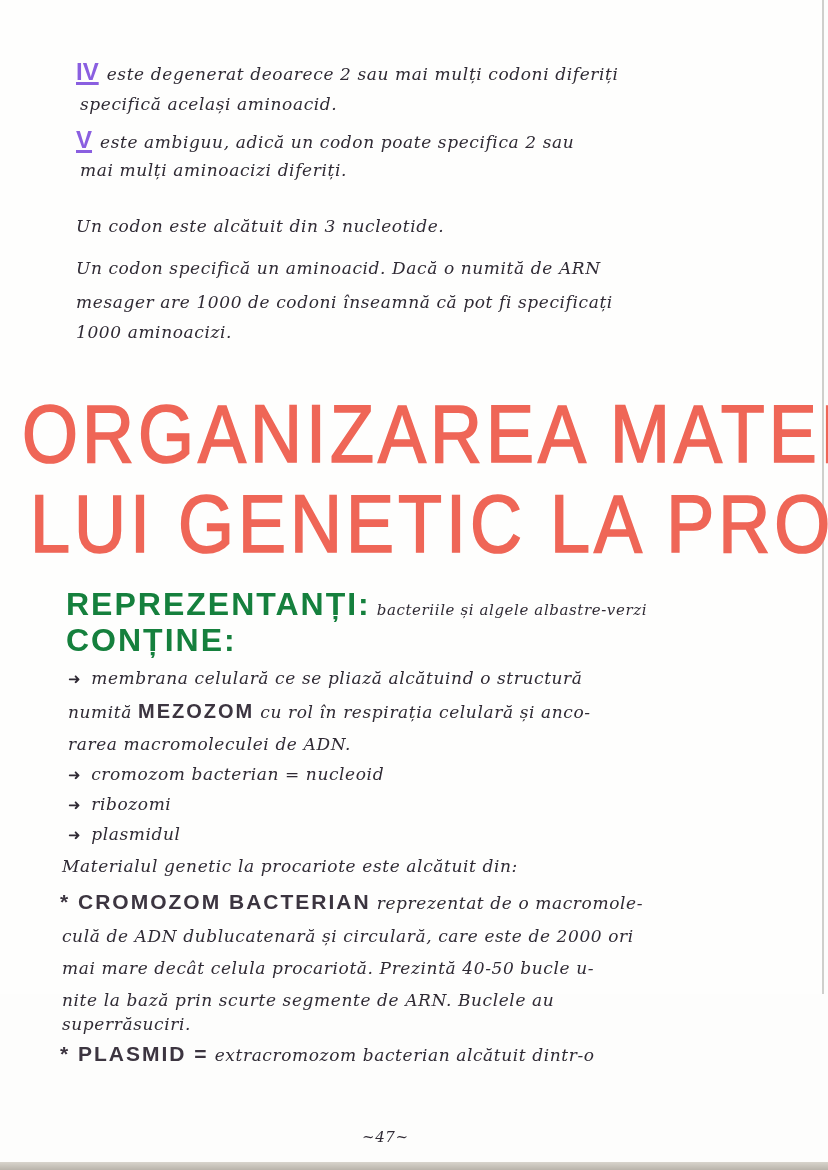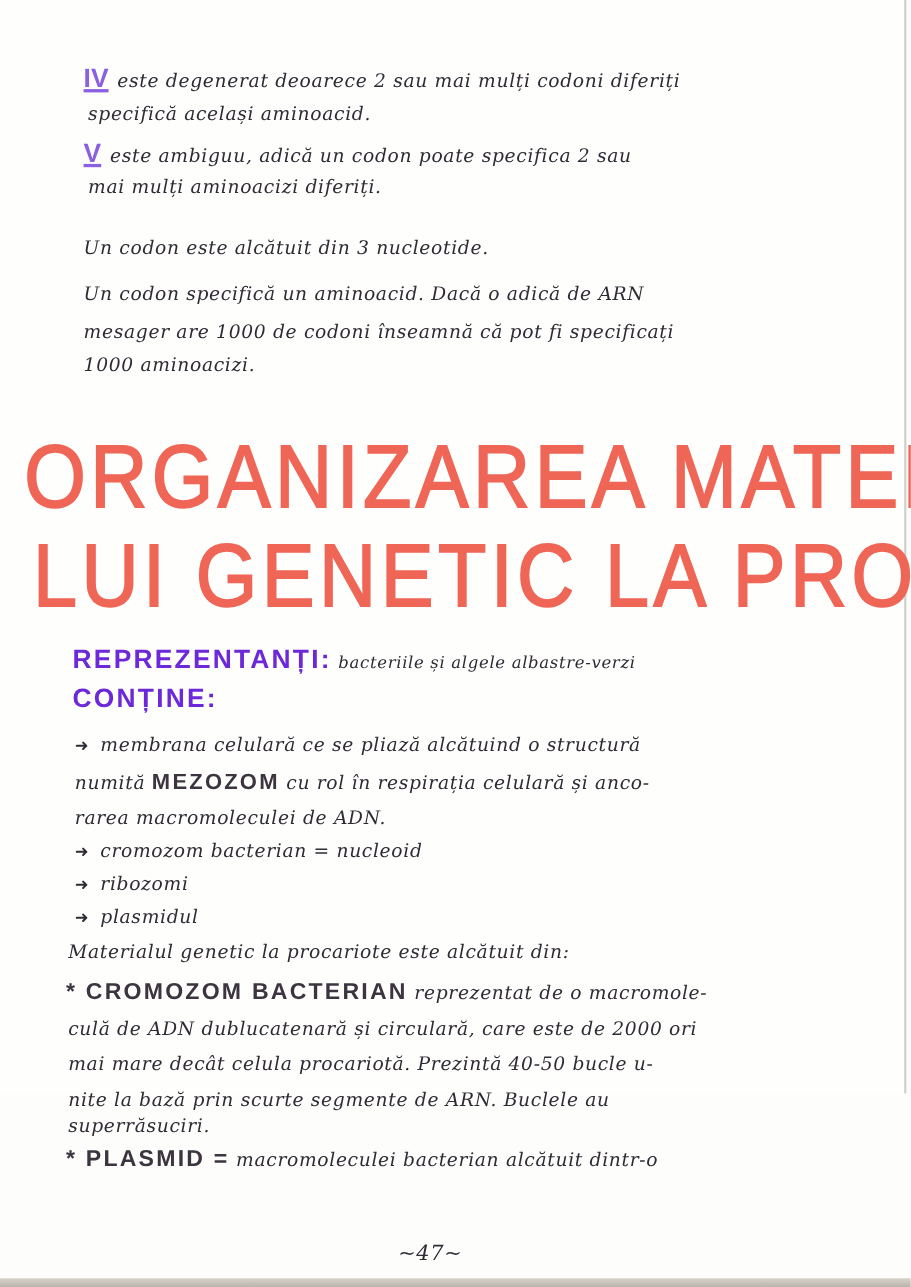--- a/index.html
+++ b/index.html
@@ -43,47 +43,47 @@
     font-size: 72px;
     letter-spacing: 4px;
     white-space: nowrap;
     transform: scaleY(1.12);
     transform-origin: left top;
     -webkit-text-stroke: 1.5px #ef6657;
   }
   .head {
     font-family: "Liberation Sans", sans-serif;
     font-style: normal; font-weight: bold;
-    color: #6d28d9; font-size: 24px; letter-spacing: 2px;
+    color: #15803d; font-size: 32px; letter-spacing: 2px;
   }
   .bold-term {
     font-family: Liberation Sans, sans-serif;
     font-style: normal; font-weight: bold;
     color: #3c3540; font-size: 20px; letter-spacing: 2px;
   }
   .arrow { font-style: normal; margin-right: 10px; font-size: 15px; }
-  .page-num { position: absolute; left: 362px; top: 1128px; font-size: 19px; }
+  .page-num { position: absolute; left: 362px; top: 1128px; font-size: 15px; }
 </style>
 </head>
 <body>
 
 <div class="page">
 
   <div class="hw" style="left:76px; top:58px;">
     <span class="roman">IV</span><span>este degenerat deoarece 2 sau mai mulți codoni diferiți</span>
   </div>
   <div class="hw" style="left:80px; top:94px;">specifică același aminoacid.</div>
 
   <div class="hw" style="left:76px; top:126px;">
     <span class="roman">V</span><span>este ambiguu, adică un codon poate specifica 2 sau</span>
   </div>
   <div class="hw" style="left:80px; top:160px;">mai mulți aminoacizi diferiți.</div>
 
   <div class="hw" style="left:76px; top:216px;">Un codon este alcătuit din 3 nucleotide.</div>
-  <div class="hw" style="left:76px; top:258px;">Un codon specifică un aminoacid. Dacă o adică de ARN</div>
+  <div class="hw" style="left:76px; top:258px;">Un codon specifică un aminoacid. Dacă o numită de ARN</div>
   <div class="hw" style="left:76px; top:292px;">mesager are 1000 de codoni înseamnă că pot fi specificați</div>
   <div class="hw" style="left:76px; top:322px;">1000 aminoacizi.</div>
 
   <div class="title" style="top:388px;">ORGANIZAREA MATERIALU-</div>
   <div class="title" style="top:478px; left:30px;">LUI GENETIC LA PROCARIOTE</div>
 
   <div class="hw" style="left:66px; top:586px;">
     <span class="head">REPREZENTANȚI:</span>
     <span style="font-size:15px;">bacteriile și algele albastre-verzi</span>
   </div>
@@ -118,19 +118,19 @@
     <span class="bold-term" style="font-size:21px;">* CROMOZOM BACTERIAN</span>
     <span>reprezentat de o macromole-</span>
   </div>
   <div class="hw" style="left:62px; top:926px;">culă de ADN dublucatenară și circulară, care este de 2000 ori</div>
   <div class="hw" style="left:62px; top:958px;">mai mare decât celula procariotă. Prezintă 40-50 bucle u-</div>
   <div class="hw" style="left:62px; top:990px;">nite la bază prin scurte segmente de ARN. Buclele au</div>
   <div class="hw" style="left:62px; top:1014px;">superrăsuciri.</div>
 
   <div class="hw" style="left:60px; top:1042px;">
     <span class="bold-term" style="font-size:21px;">* PLASMID =</span>
-    <span>macromoleculei bacterian alcătuit dintr-o</span>
+    <span>extracromozom bacterian alcătuit dintr-o</span>
   </div>
 
   <div class="hw page-num">~47~</div>
 </div>
 
 <div class="bottom-strip"></div>
 
 </body></html>

